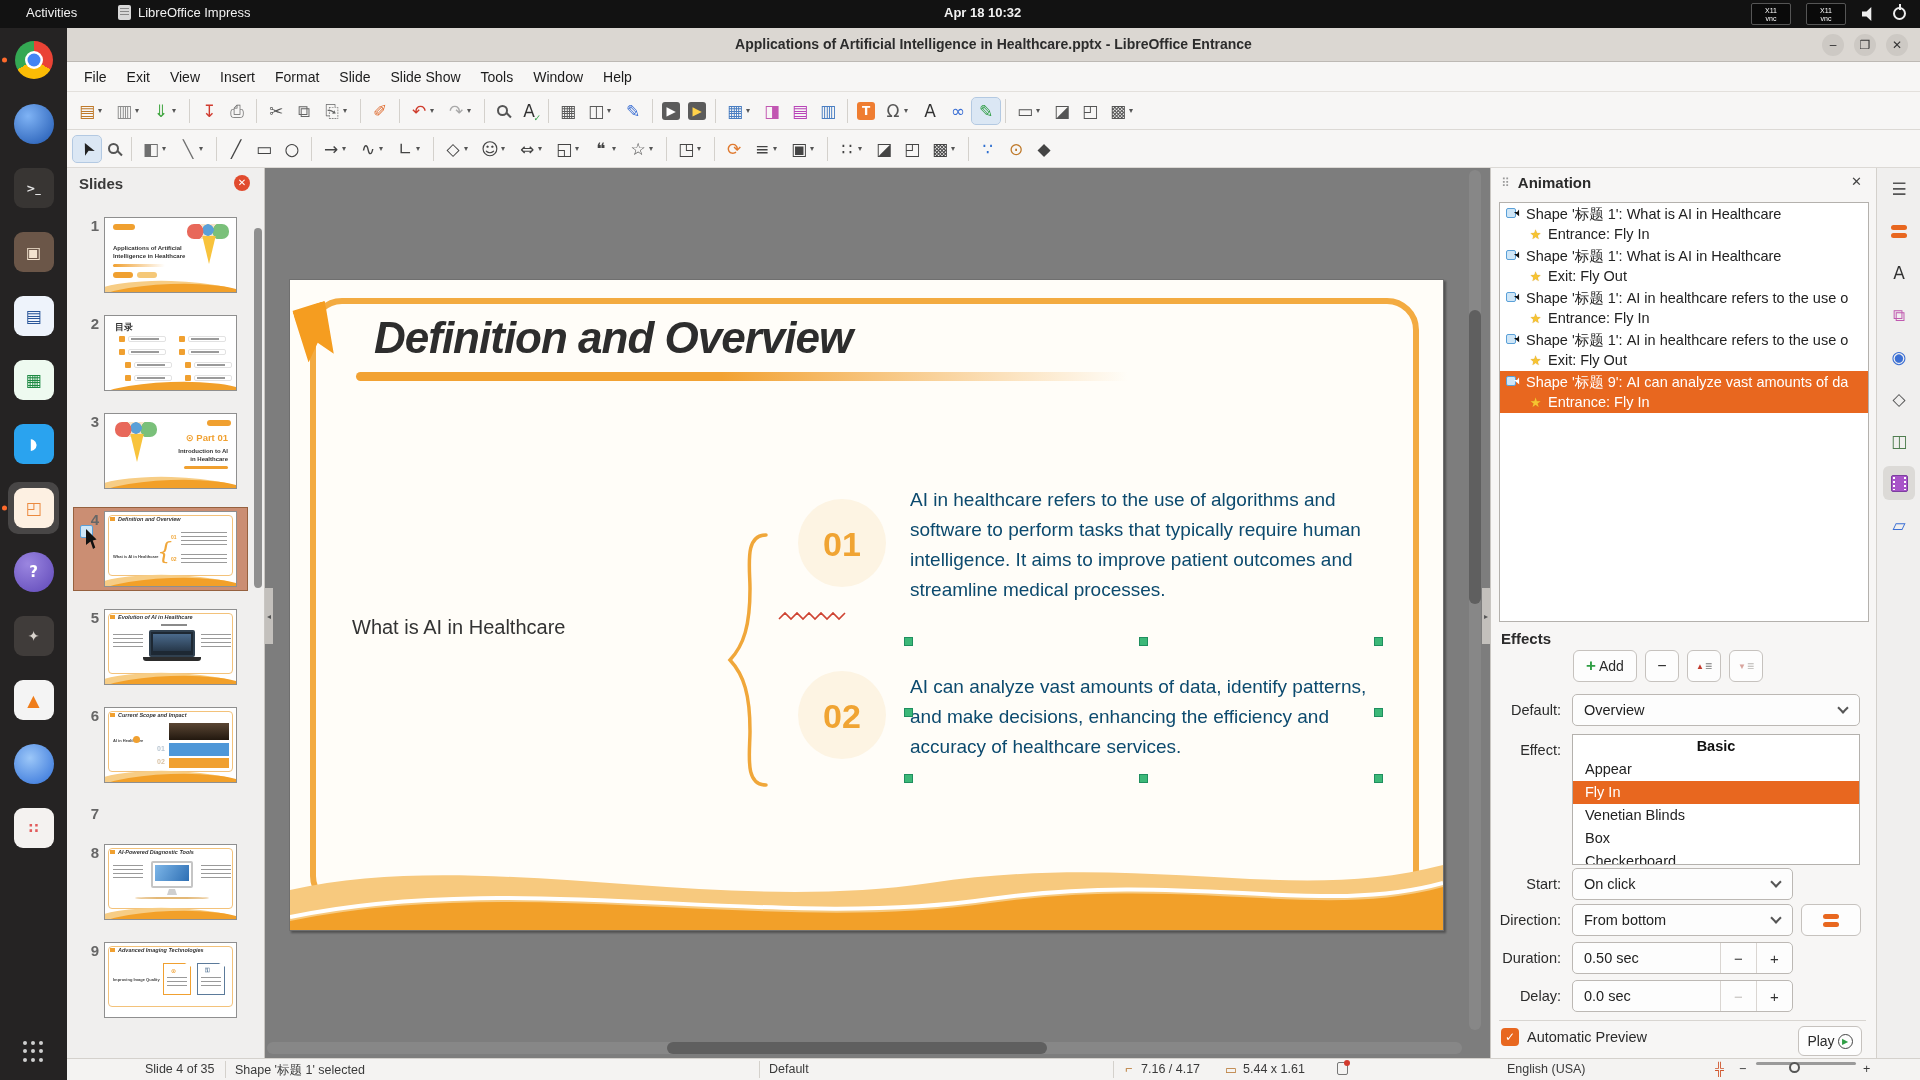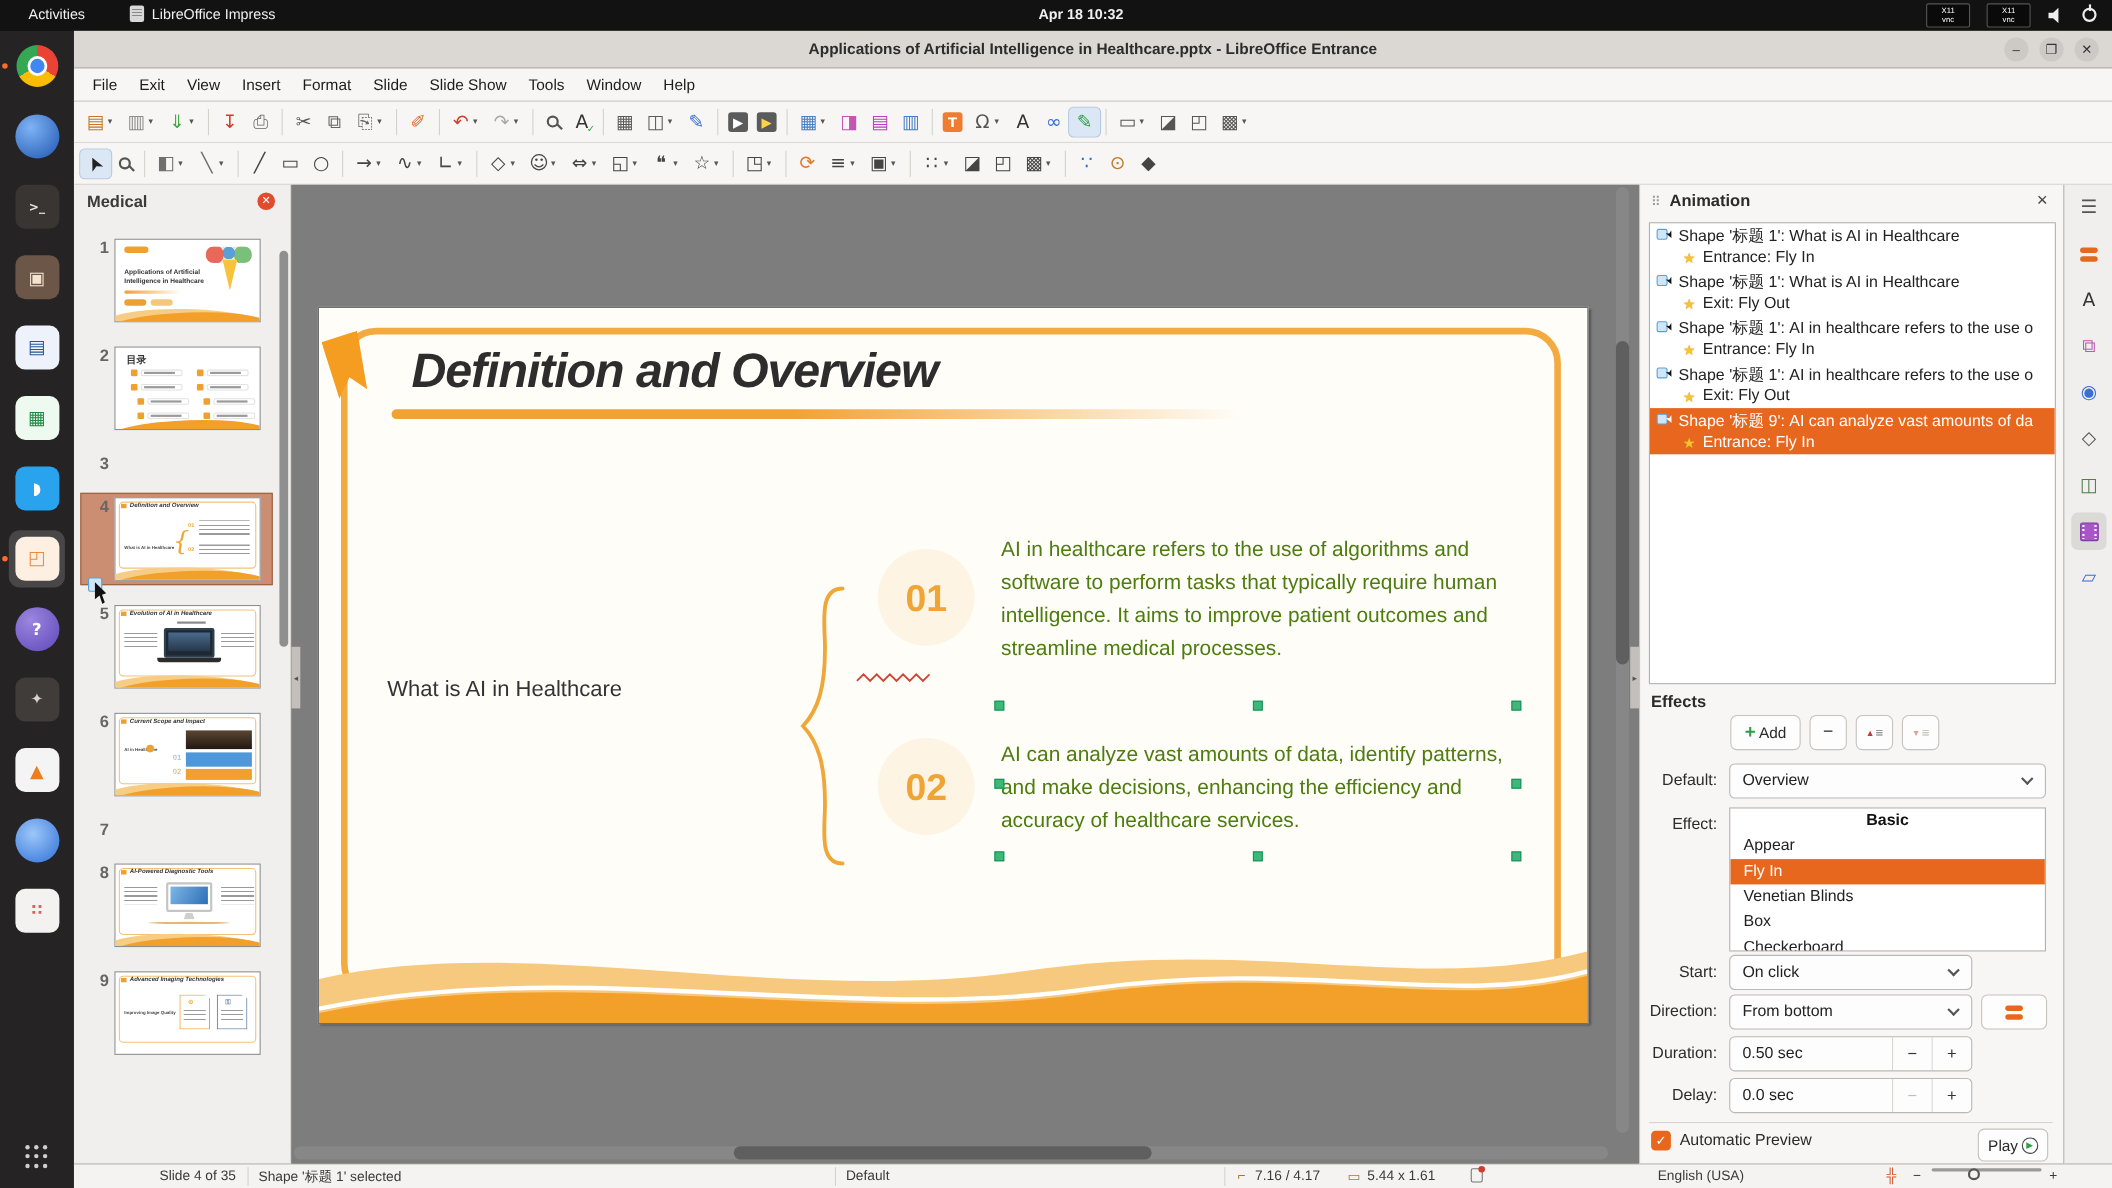--- a/index.html
+++ b/index.html
@@ -97,21 +97,21 @@
     clip-path:polygon(0 4%,100% 0,88% 96%,50% 70%,10% 100%); transform:rotate(-14deg); }
   #slidetitle { position:absolute; left:84px; top:32px; font-size:44px; line-height:52px; font-weight:bold;
     font-style:italic; color:#2d2d2d; letter-spacing:-1px; }
   #titleline { position:absolute; left:66px; top:92px; width:812px; height:9px; border-radius:5px;
     background:linear-gradient(90deg, #f2a233 0%, #f2a233 45%, rgba(242,162,51,0) 95%); }
   #lefttext { position:absolute; left:62px; top:336px; font-size:20px; color:#333; }
   #brace { position:absolute; left:436px; top:253px; }
   #squiggle { position:absolute; left:488px; top:330px; }
   .numcircle { position:absolute; width:88px; height:88px; border-radius:50%; background:#fdf4e3; }
   .bignum { position:absolute; width:88px; text-align:center; font-size:34px; font-weight:bold; color:#f0a433; }
-  .para { position:absolute; left:620px; width:470px; font-size:19px; line-height:30px; color:#4d7c0f; white-space:pre-line; }
+  .para { position:absolute; left:620px; width:470px; font-size:19px; line-height:30px; color:#0c4a6e; white-space:pre-line; }
   .handle { position:absolute; width:9px; height:9px; background:#3cb878; border:1px solid #1f8f5f; }
   #wave { position:absolute; left:0; bottom:0; width:1153px; height:95px; }
 
   .vscroll { position:absolute; left:1204px; top:2px; width:12px; height:860px; background:#9a9a9a; border-radius:6px; opacity:.35; }
   .vthumb { position:absolute; left:1204px; top:142px; width:12px; height:294px; background:#5f5f5f; border-radius:6px; }
   .hscroll { position:absolute; left:2px; bottom:4px; height:12px; width:1195px; background:#9a9a9a; border-radius:6px; opacity:.35; }
   .hthumb { position:absolute; left:402px; bottom:4px; width:380px; height:12px; background:#5f5f5f; border-radius:6px; }
   .splitter { position:absolute; top:420px; width:8px; height:56px; background:#c3c0bc; color:#555; font-size:8px;
     display:flex; align-items:center; justify-content:center; }
 
@@ -521,21 +521,21 @@
     </div>
     <div class="tbtn">
       <span class="tg" style="color: rgb(191, 122, 43);">⊙</span>
     </div>
     <div class="tbtn">
       <span class="tg" style="color: rgb(68, 68, 68);">◆</span>
     </div>
   </div>
 
 <div id="slidespanel">
-  <h3>Medical</h3>
+  <h3>Slides</h3>
   <span id="panelclose">✕</span>
   <div id="slidelist">
       <div class="slide-row">
         <span class="slide-num">1</span>
         <div class="th">
           <i class="wv2" style=""></i>
           <i class="wv" style=""></i>
           <i class="kids" style="left:82px;top:6px;"></i>
           <i class="pencil" style="left:92px;top:18px;"></i>
           <i class="" style="left:8px;top:6px;width:22px;height:6px;border-radius:3px;background:#f0a030"></i>
@@ -572,20 +572,31 @@
           <i class="" style="left:20px;top:59px;width:6px;height:6px;background:#f0a030;border-radius:1px"></i>
           <i class="" style="left:29px;top:59px;width:38px;height:6px;background:#fff;border:0.5px solid #e2e2e2;border-radius:2px"></i>
           <i class="" style="left:32px;top:61px;width:28px;height:1.5px;background:#9a9a9a"></i>
           <i class="" style="left:80px;top:59px;width:6px;height:6px;background:#f0a030;border-radius:1px"></i>
           <i class="" style="left:89px;top:59px;width:38px;height:6px;background:#fff;border:0.5px solid #e2e2e2;border-radius:2px"></i>
           <i class="" style="left:92px;top:61px;width:28px;height:1.5px;background:#9a9a9a"></i>
         </div>
       </div>
       <div class="slide-row">
         <span class="slide-num">3</span>
+        <div class="th">
+          <i class="wv2" style=""></i>
+          <i class="wv" style=""></i>
+          <i class="kids" style="left:10px;top:8px;"></i>
+          <i class="pencil" style="left:20px;top:20px;"></i>
+          <i class="" style="left:102px;top:6px;width:24px;height:6px;border-radius:3px;background:#f0a030"></i>
+          <b style="right:8px;top:18px;font-size:9.5px;color:#f0a030">⊙ Part 01</b>
+          <b class="ct" style="right:8px;top:33px;text-align:right">Introduction to AI
+in Healthcare</b>
+          <i class="" style="right:8px;top:52px;width:44px;height:2.5px;background:#f0a030;border-radius:2px"></i>
+        </div>
       </div>
       <div class="slide-row selected">
         <span class="slide-num">4</span>
         <div class="th">
           <i class="fr" style=""></i>
           <i class="cm"></i>
           <b class="tt">Definition and Overview</b>
           <i class="wv2" style=""></i>
           <i class="wv" style=""></i>
           <b style="left:8px;top:42px;font-size:4px;color:#444">What is AI in Healthcare</b>

